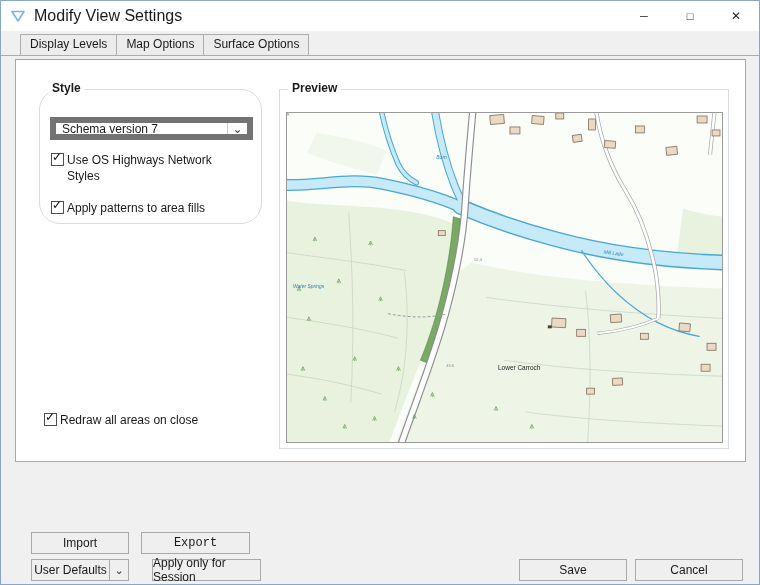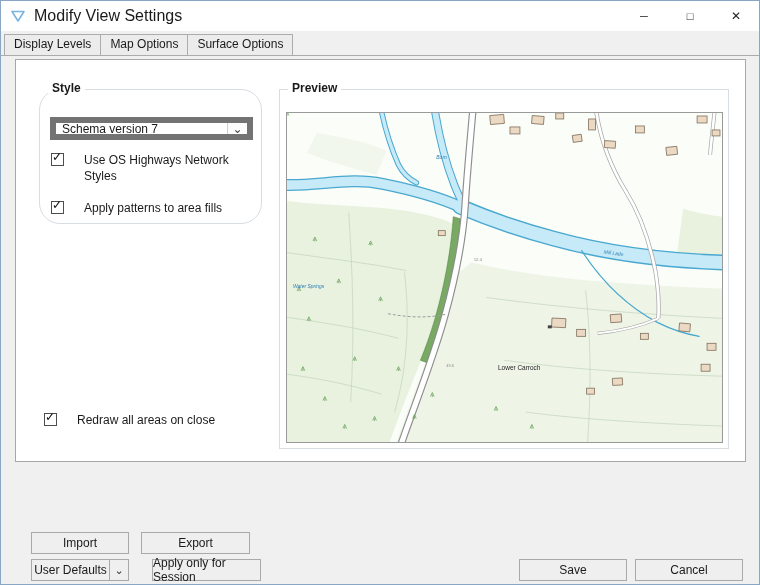--- a/index.html
+++ b/index.html
@@ -10,21 +10,21 @@
   .titlebar{position:absolute;top:0;left:0;right:0;height:30px;background:#ffffff;
     display:flex;align-items:center;}
   .app-icon{width:16px;height:16px;margin:0 8px 0 9px;flex:none;}
   .title{font-size:16px;}
   .win-controls{position:absolute;right:0;top:0;height:30px;display:flex;}
   .win-btn{width:46px;height:30px;display:flex;align-items:center;justify-content:center;
     font-size:11px;color:#222;cursor:default;}
   .win-btn.close{font-size:12px;}
   
   .tabstrip{position:absolute;top:31px;left:0;right:0;height:24px;
-    border-bottom:1px solid #acacac;padding-left:3px;display:flex;align-items:flex-end;box-sizing:border-box;}
+    border-bottom:1px solid #acacac;padding-left:19px;display:flex;align-items:flex-end;box-sizing:border-box;}
   .tab{box-sizing:border-box;height:21px;line-height:19px;padding:0 9px;background:#ececec;
     border:1px solid #acacac;border-bottom:none;margin-right:-1px;position:relative;z-index:1;}
   .tab.active{height:24px;line-height:22px;background:#f6f7f8;z-index:5;margin-bottom:-1px;
     border-bottom:1px solid #f6f7f8;}
   
   .panel{position:absolute;left:14px;top:58px;width:731px;height:403px;background:#fff;
     border:1px solid #a7a7a7;box-sizing:border-box;}
   .group{position:absolute;border:1px solid #d8dde2;box-sizing:border-box;}
   .group-title{position:absolute;top:-9px;left:8px;background:#fff;padding:0 4px;font-weight:bold;}
   .group-style{left:23px;top:29px;width:223px;height:135px;border-radius:21px;}
@@ -33,33 +33,33 @@
   .combo{position:absolute;left:10px;top:27px;width:203px;height:23px;border:6px solid #737373;
     background:#fff;display:flex;align-items:center;box-sizing:border-box;}
   .combo-value{flex:1;padding-left:6px;white-space:nowrap;overflow:hidden;}
   .combo-arrow{width:19px;height:100%;border-left:1px solid #c9d0d7;background:#fcfcfc;
     display:flex;align-items:center;justify-content:center;color:#444;font-size:12px;flex:none;}
   
   .checkbox-row{position:absolute;display:flex;}
   .checkbox{width:13px;height:13px;border:1px solid #4d4d4d;background:#fff;box-sizing:border-box;
     position:relative;flex:none;margin-top:1px;}
   .checkbox .check{position:absolute;top:-3px;left:0;font-size:12px;line-height:13px;color:#111;}
-  .cb-label{margin-left:20px;line-height:16px;}
+  .cb-label{margin-left:3px;line-height:16px;}
   .cb1{left:11px;top:62px;} .cb1 .cb-label{width:172px;}
   .cb2{left:11px;top:110px;}
   .redraw{left:28px;top:352px;}
   
   .map-wrap{position:absolute;left:6px;top:22px;width:437px;height:331px;border:1px solid #9a9a9a;
     box-sizing:border-box;background:#fbfdf8;}
   .map-wrap svg{display:block;width:100%;height:100%;}
   
   .btn{position:absolute;height:22px;background:#efefef;border:1px solid #a9a9a9;box-sizing:border-box;
     display:flex;align-items:center;justify-content:center;font-size:12px;cursor:default;}
   .btn-import{left:30px;top:531px;width:98px;}
-  .btn-export{left:140px;top:531px;width:109px;}
+  .btn-export{left:140px;top:531px;width:109px;font-family:Liberation Mono, monospace;}
   .btn-userdef{left:30px;top:558px;width:98px;padding:0;}
   .btn-apply{left:151px;top:558px;width:109px;}
   .btn-save{left:518px;top:558px;width:108px;}
   .btn-cancel{left:634px;top:558px;width:108px;}
   .split-main{flex:1;display:flex;align-items:center;justify-content:center;height:100%;}
   .split-arrow{width:18px;height:100%;border-left:1px solid #a9a9a9;display:flex;align-items:center;
     justify-content:center;font-size:11px;color:#333;flex:none;}
 </style>
 </head>
 <body>

